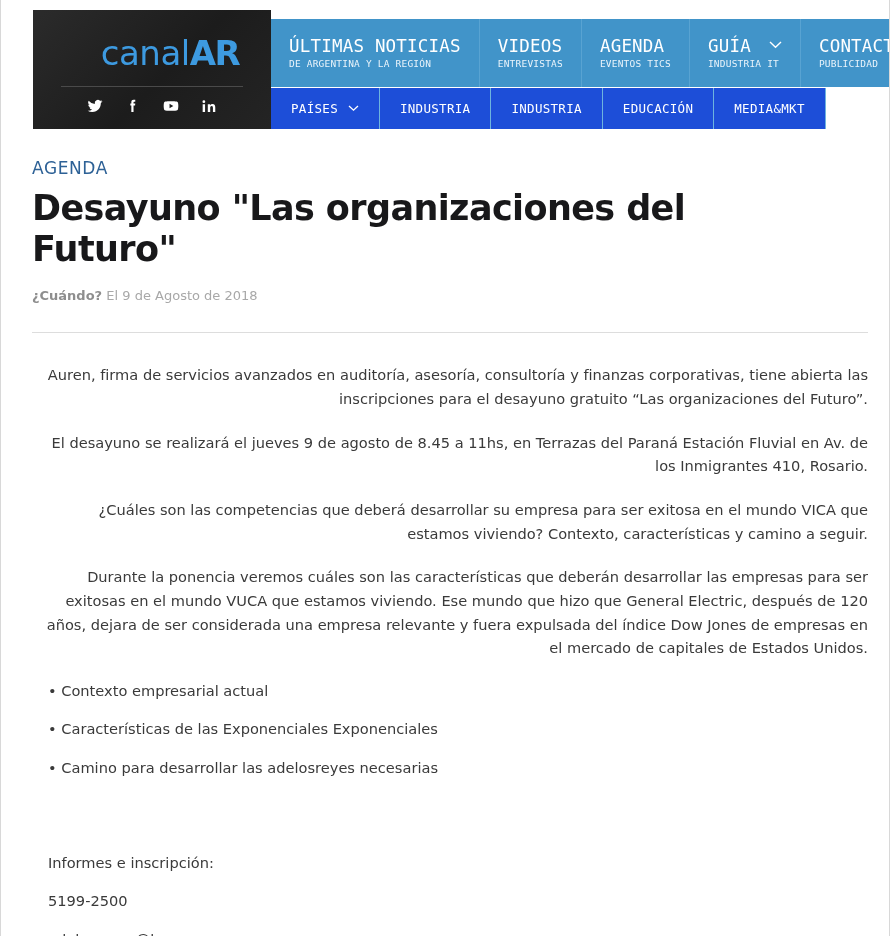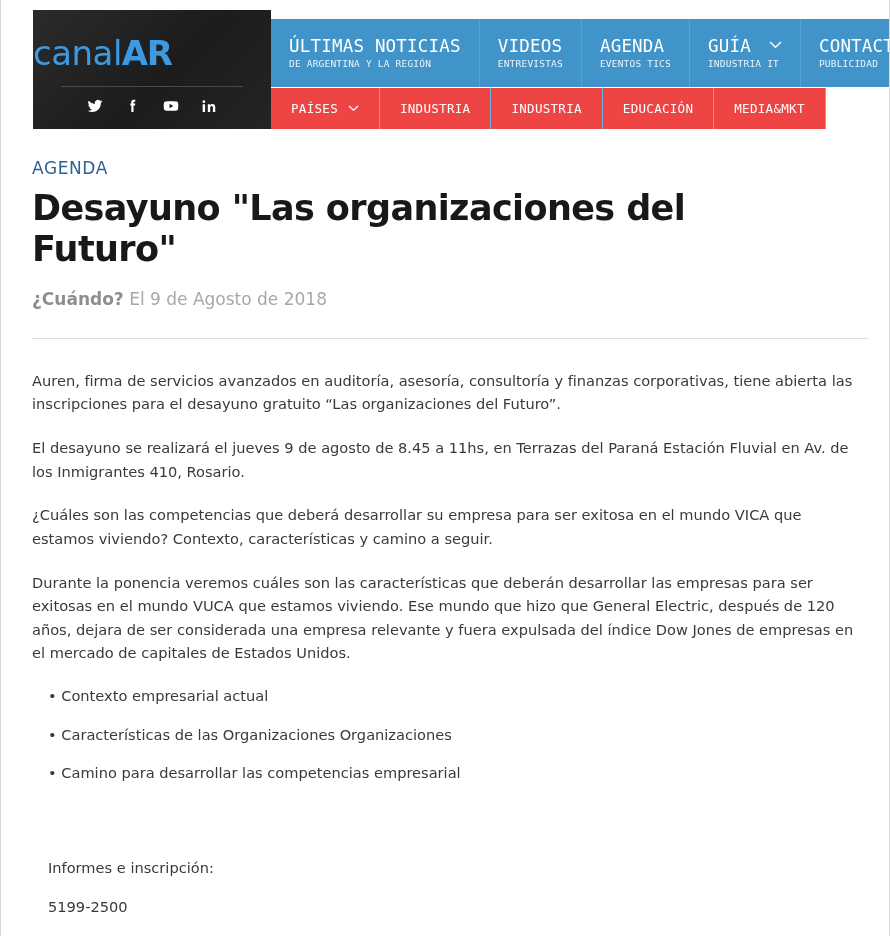--- a/index.html
+++ b/index.html
@@ -44,20 +44,21 @@
     width: 238px;
     height: 119px;
     background: linear-gradient(135deg, #2b2b2b 0%, #1c1c1c 55%, #242424 100%);
     box-sizing: border-box;
   }
   .brand-logo {
     position: absolute;
     top: 26px;
     left: 0;
     width: 274px;
+    text-align: center;
     font-size: 34px;
     letter-spacing: -0.5px;
     line-height: 1;
     color: #3d9ae0;
     font-family: "DejaVu Sans", sans-serif;
     white-space: nowrap;
     user-select: none;
   }
   .brand-logo .lg-light { font-weight: 400; }
   .brand-logo .lg-bold  { font-weight: 700; letter-spacing: -1.5px; }
@@ -134,21 +135,21 @@
 
   .nav-sub {
     position: absolute;
     top: 78px;
     left: 238px;
     height: 41px;
     display: flex;
     align-items: stretch;
   }
   .nav-sub-item {
-    background: #ef4444;
+    background: #1d4ed8;
     border-right: 1px solid #6db4de;
     box-sizing: border-box;
     padding: 0 20px;
     display: flex;
     align-items: center;
     justify-content: flex-start;
     white-space: nowrap;
     font-family: "DejaVu Sans Mono", monospace;
     font-size: 12.5px;
     color: #ffffff;
@@ -177,21 +178,21 @@
     font-size: 35px;
     line-height: 1.16;
     color: #18181a;
     letter-spacing: -0.6px;
     margin: 0;
     max-width: 720px;
   }
   .when-line {
     margin: 18px 0 0 0;
     font-family: "DejaVu Sans", sans-serif;
-    font-size: 17px;
+    font-size: 13px;
     color: #a8a8a8;
     line-height: 1.3;
   }
   .when-line .when-label {
     font-weight: 700;
     color: #8e8e8e;
   }
   .hr {
     margin-top: 28px;
     width: 836px;
@@ -201,20 +202,21 @@
 
   .body-copy {
     margin-top: 30px;
     font-family: "DejaVu Sans", sans-serif;
     font-size: 14.6px;
     line-height: 1.62;
     color: #3a3a3a;
   }
   .body-copy p {
     margin: 0 0 20px 0;
+    text-align: right;
   }
   .body-copy p:last-child { margin-bottom: 0; }
   .body-copy .bullet-list,
   .body-copy .plain-list {
     margin: 0;
     padding: 0;
     list-style: none;
   }
   .body-copy .bullet-list li,
   .body-copy .plain-list li {
@@ -324,22 +326,22 @@
 
     <div class="body-copy">
 
       <p>Auren, firma de servicios avanzados en auditoría, asesoría, consultoría y finanzas corporativas, tiene abierta las inscripciones para el desayuno gratuito “Las organizaciones del Futuro”.</p>
       <p>El desayuno se realizará el jueves 9 de agosto de 8.45 a 11hs, en Terrazas del Paraná Estación Fluvial en Av. de los Inmigrantes 410, Rosario.</p>
       <p>¿Cuáles son las competencias que deberá desarrollar su empresa para ser exitosa en el mundo VICA que estamos viviendo? Contexto, características y camino a seguir.</p>
       <p>Durante la ponencia veremos cuáles son las características que deberán desarrollar las empresas para ser exitosas en el mundo VUCA que estamos viviendo. Ese mundo que hizo que General Electric, después de 120 años, dejara de ser considerada una empresa relevante y fuera expulsada del índice Dow Jones de empresas en el mercado de capitales de Estados Unidos.</p>
 
       <ul class="bullet-list">
         <li>• Contexto empresarial actual</li>
-        <li>• Características de las Organizaciones Organizaciones</li>
-        <li>• Camino para desarrollar las competencias empresarial</li>
+        <li>• Características de las Exponenciales Exponenciales</li>
+        <li>• Camino para desarrollar las adelosreyes necesarias</li>
       </ul>
 
       <div class="gap-block"></div>
 
 
       <div class="gap-block"></div>
 
       <ul class="plain-list">
         <li>Informes e inscripción:</li>
         <li>5199-2500</li>

